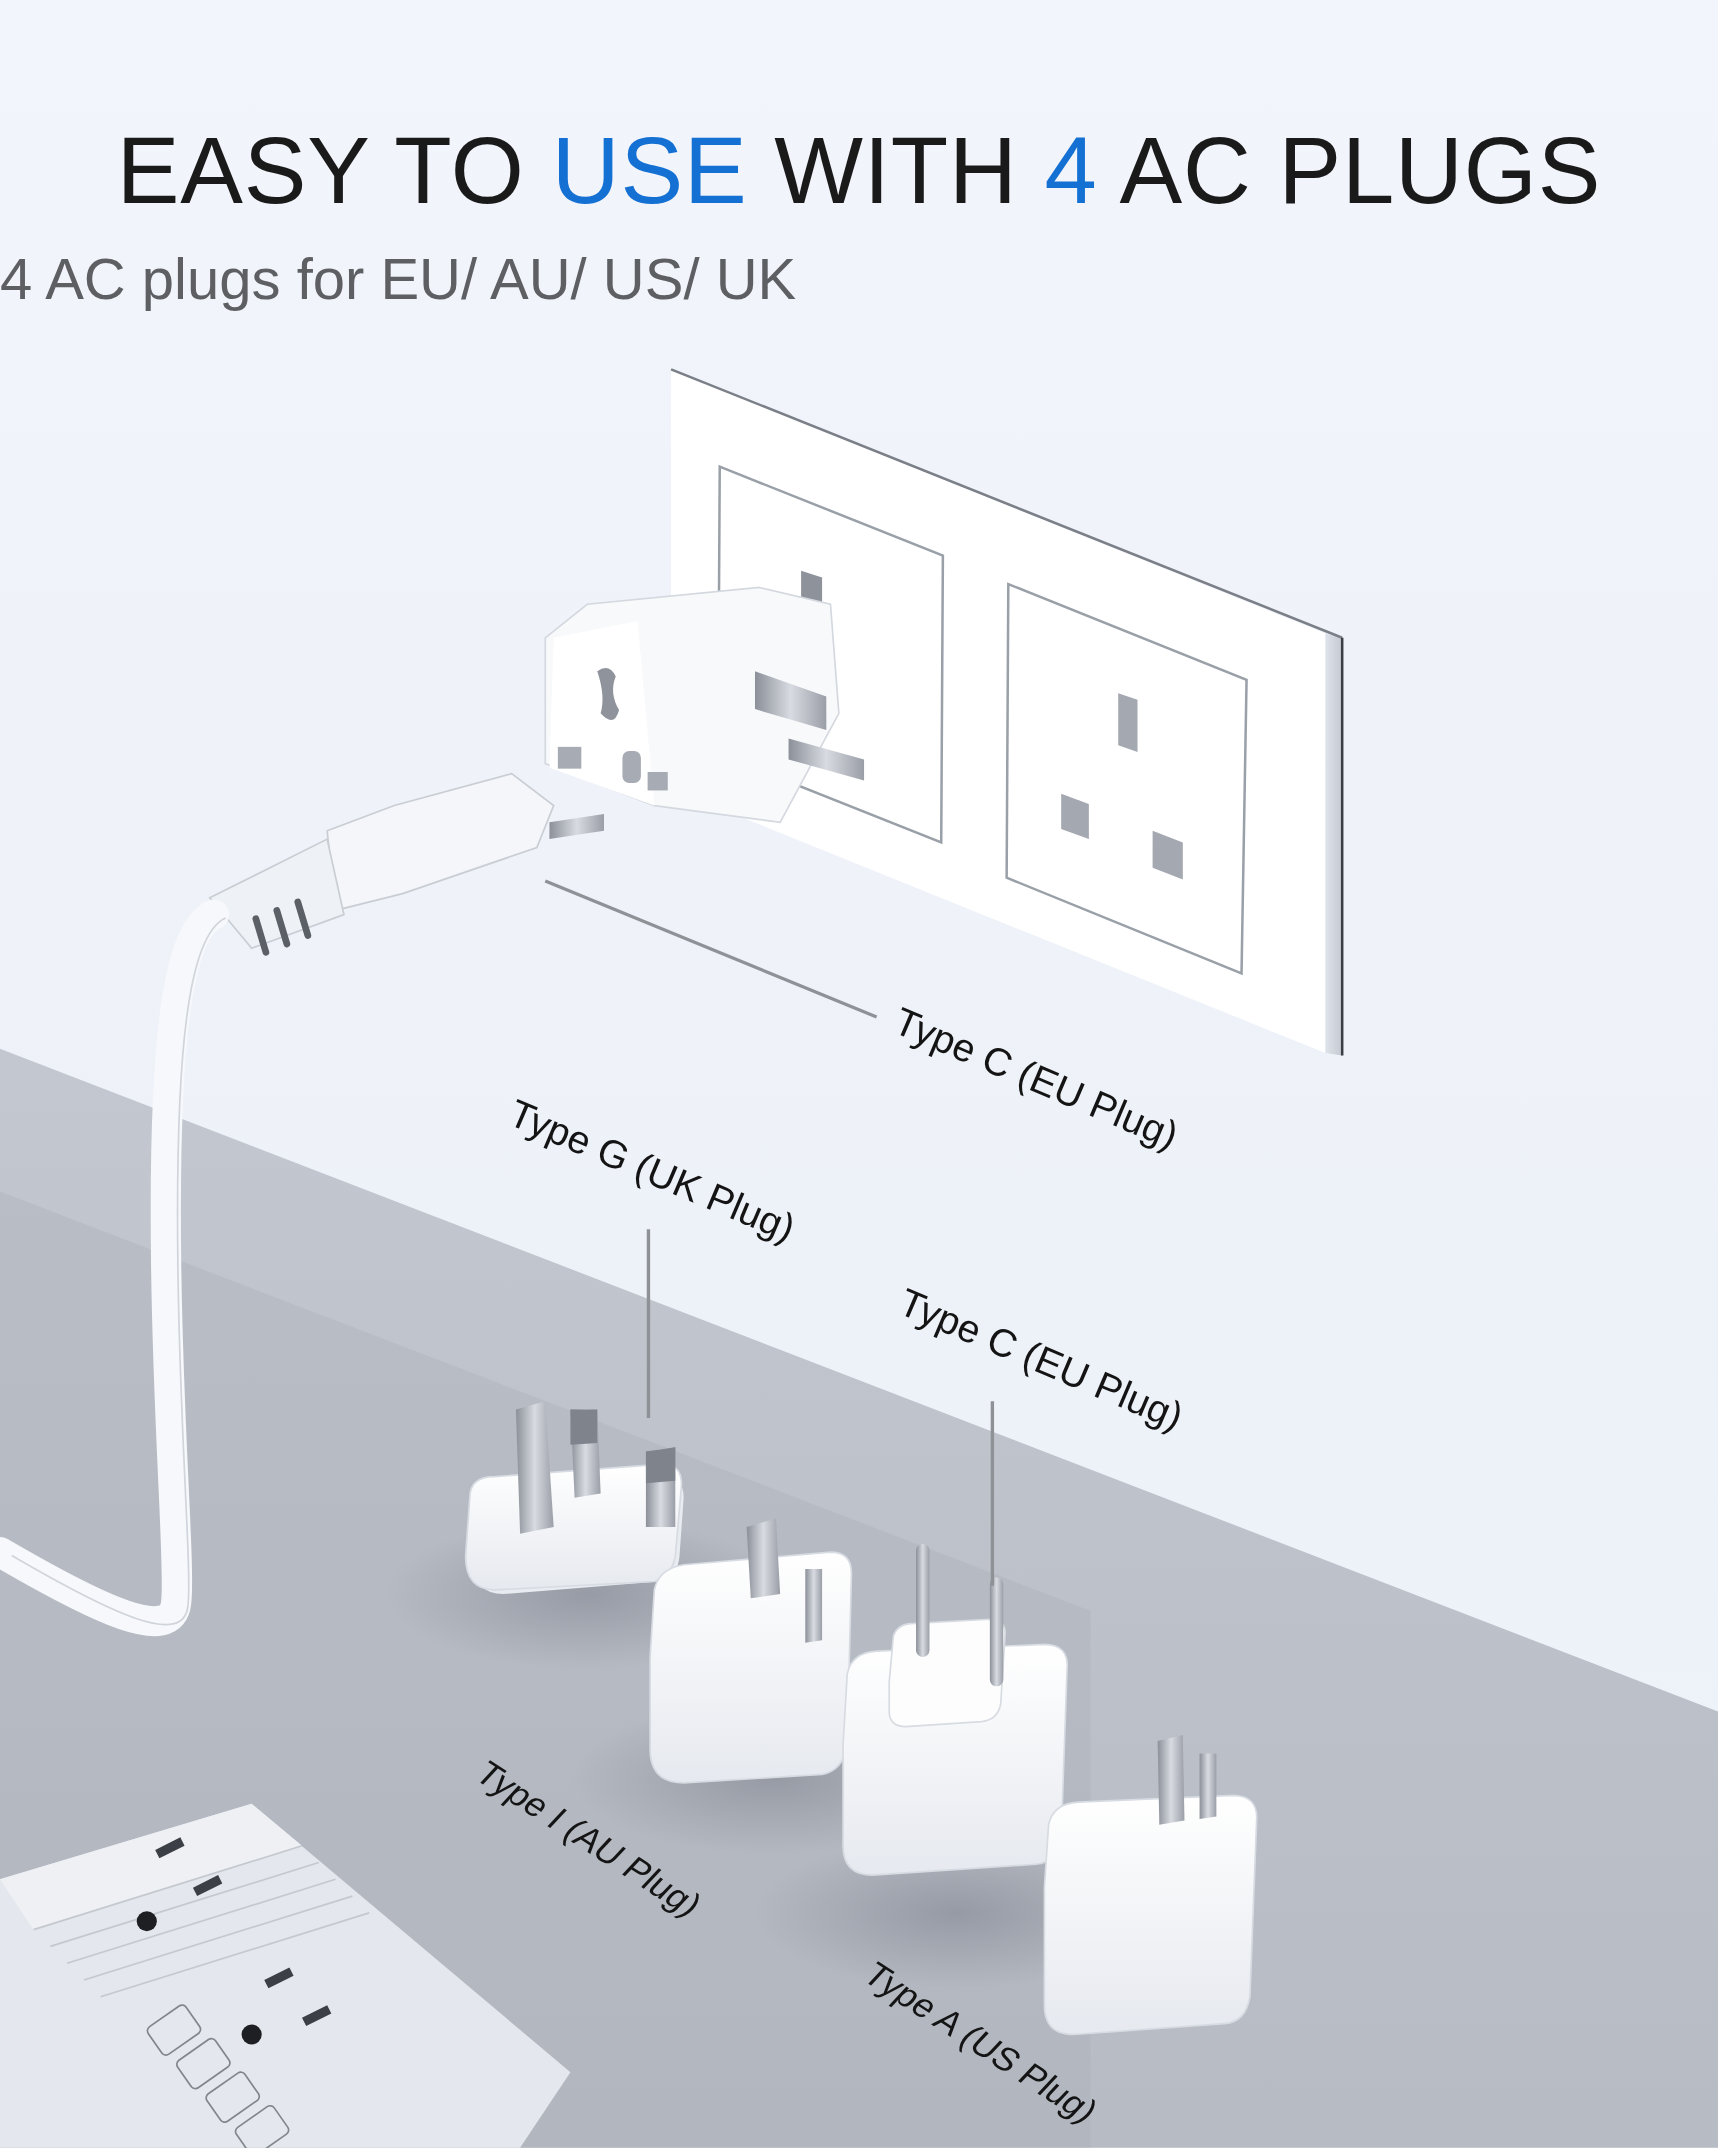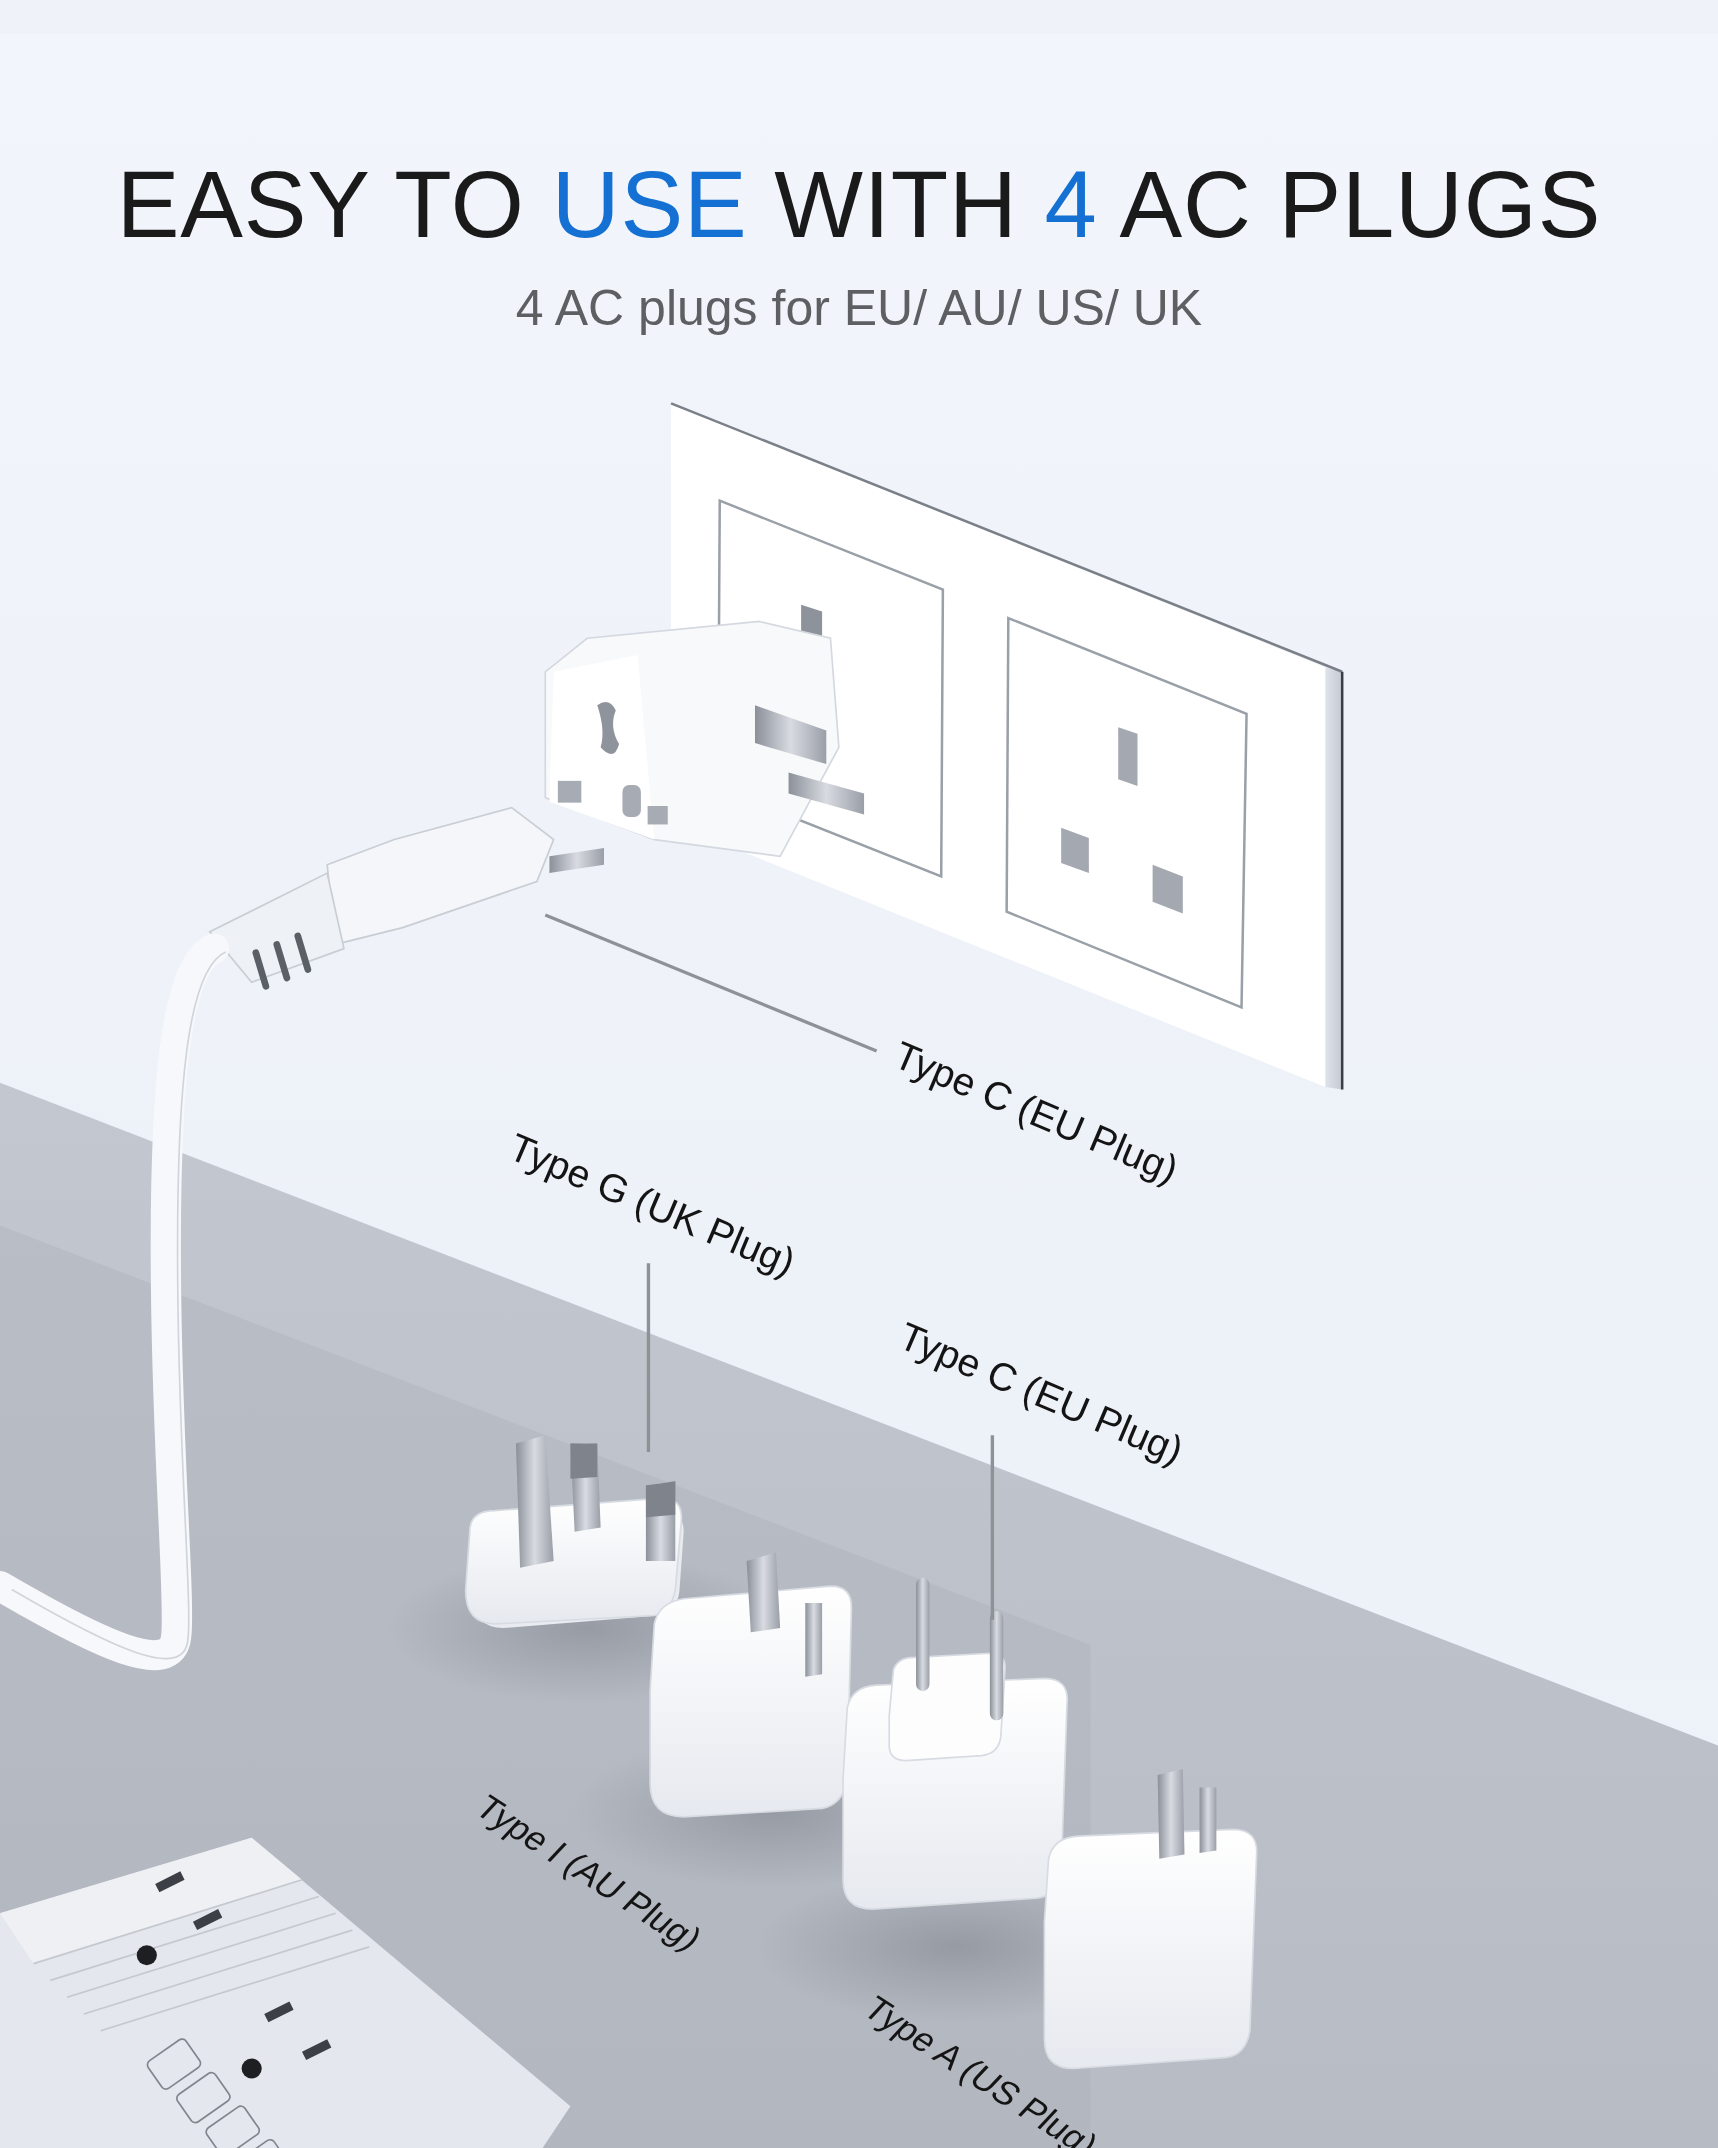--- a/index.html
+++ b/index.html
@@ -1,33 +1,33 @@
 <!DOCTYPE html>
 <html style="font-size:13.4px"><head>
   <meta charset="utf-8">
   <style>
     html, body { margin: 0; padding: 0; }
     body {
       width: 1718px; height: 2148px; overflow: hidden; position: relative;
       background: #eff3f9;
       font-family: "Liberation Sans", "DejaVu Sans", sans-serif;
     }
-    .scene { position: absolute; inset: 0; margin-top: 34px; }
+    .scene { position: absolute; inset: 0; }
     .wall { position: absolute; inset: 0; background: linear-gradient(180deg, #f2f5fb 0%, #edf1f8 60%, #eef2f9 100%); }
     .floor-svg { position: absolute; left: 0; top: 0; }
 
     .headline {
       position: absolute; left: 0; right: 0; top: 117px;
       text-align: center; font-size: 94px; letter-spacing: 0.8px;
       color: #1a1a1a; font-weight: 400; white-space: nowrap;
     }
     .headline .accent { color: #1470d2; }
     .subheadline {
       position: absolute; left: 0; right: 0; top: 245px;
-      text-align: center; font-size: 50px; color: #5d5f63; font-weight: 400;
+      font-size: 58px; color: #5d5f63; font-weight: 400;
     }
 
     .label {
       position: absolute; font-size: 39px; color: #141414; white-space: nowrap;
       transform-origin: 0 0;
     }
 
     svg { display: block; }
   </style>
 </head>

